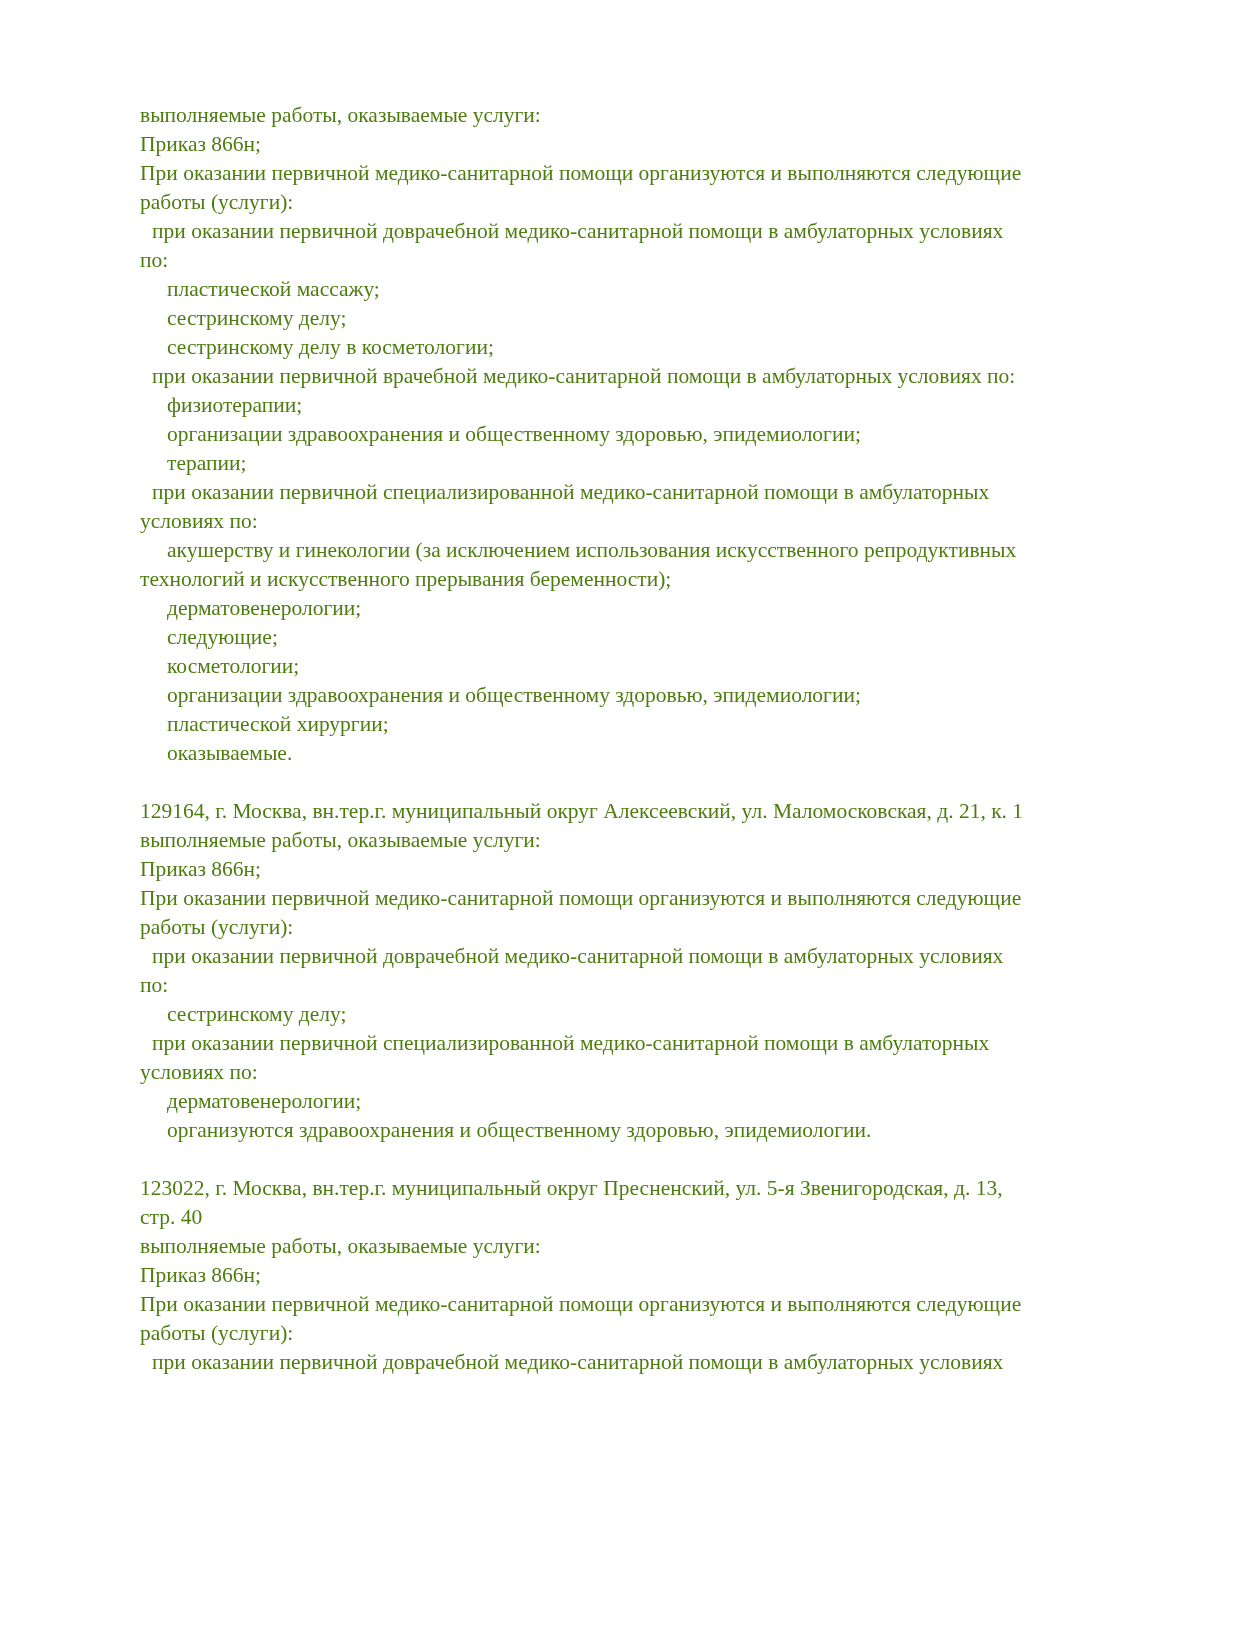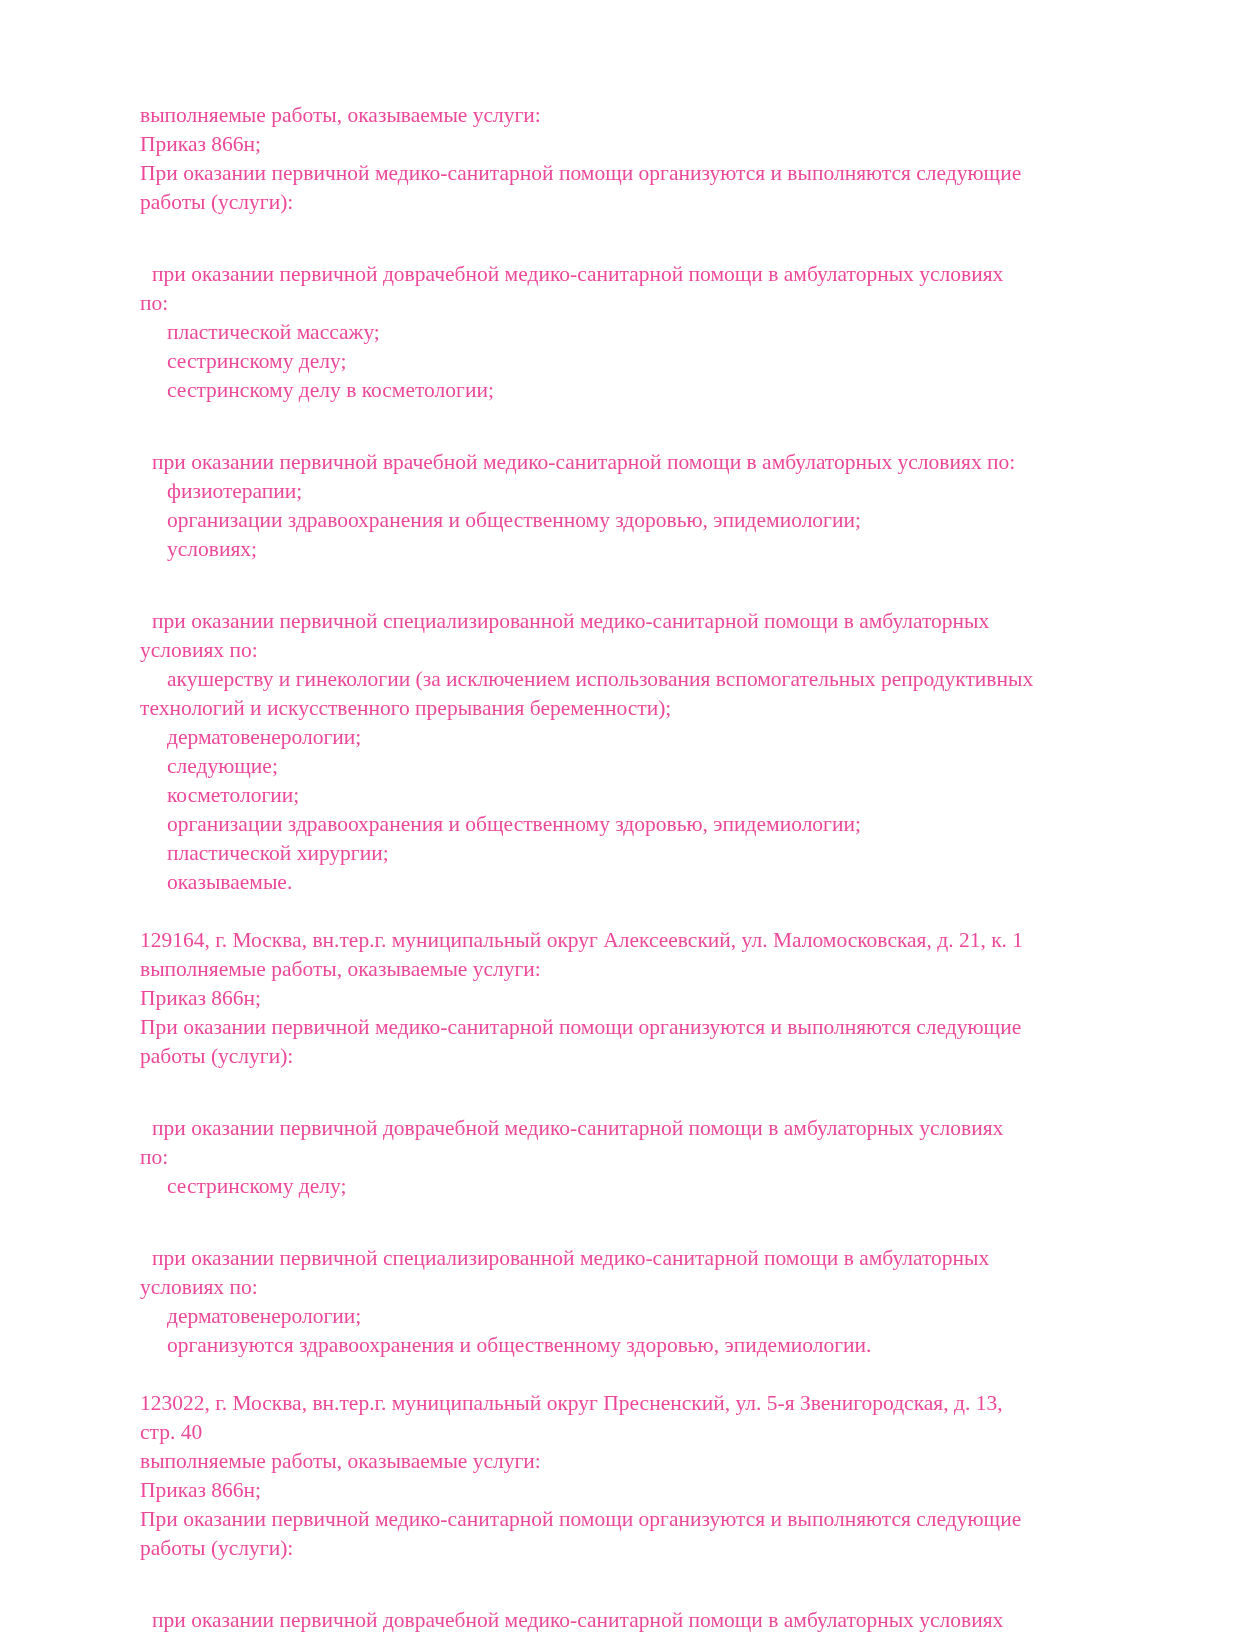--- a/index.html
+++ b/index.html
@@ -5,60 +5,60 @@
   html, body {
     margin: 0;
     padding: 0;
     background: #ffffff;
   }
   .page {
     position: relative;
     width: 1240px;
     height: 1650px;
     background: #ffffff;
-    color: #ec4899;
+    color: #4d7c0f;
     font-family: "Liberation Serif", "DejaVu Serif", serif;
     font-size: 21.5px;
     line-height: 29px;
     box-sizing: border-box;
     padding: 101px 76px 0 140px;
     overflow: hidden;
   }
   .doc-text {
     width: 100%;
   }
   .line {
     white-space: pre-wrap;
     min-height: 29px;
   }
   .indent-0 { padding-left: 0; }
-  .indent-1 { padding-left: 12px; margin-top: 43px; }
+  .indent-1 { padding-left: 12px; }
   .indent-2 { padding-left: 27px; }
 </style>
 </head>
 <body>
 
 <div class="page">
   <div class="doc-text">
       <div class="line indent-0">выполняемые работы, оказываемые услуги:</div>
       <div class="line indent-0">Приказ 866н;</div>
       <div class="line indent-0">При оказании первичной медико-санитарной помощи организуются и выполняются следующие</div>
       <div class="line indent-0">работы (услуги):</div>
       <div class="line indent-1">при оказании первичной доврачебной медико-санитарной помощи в амбулаторных условиях</div>
       <div class="line indent-0">по:</div>
       <div class="line indent-2">пластической массажу;</div>
       <div class="line indent-2">сестринскому делу;</div>
       <div class="line indent-2">сестринскому делу в косметологии;</div>
       <div class="line indent-1">при оказании первичной врачебной медико-санитарной помощи в амбулаторных условиях по:</div>
       <div class="line indent-2">физиотерапии;</div>
       <div class="line indent-2">организации здравоохранения и общественному здоровью, эпидемиологии;</div>
-      <div class="line indent-2">условиях;</div>
+      <div class="line indent-2">терапии;</div>
       <div class="line indent-1">при оказании первичной специализированной медико-санитарной помощи в амбулаторных</div>
       <div class="line indent-0">условиях по:</div>
-      <div class="line indent-2">акушерству и гинекологии (за исключением использования вспомогательных репродуктивных</div>
+      <div class="line indent-2">акушерству и гинекологии (за исключением использования искусственного репродуктивных</div>
       <div class="line indent-0">технологий и искусственного прерывания беременности);</div>
       <div class="line indent-2">дерматовенерологии;</div>
       <div class="line indent-2">следующие;</div>
       <div class="line indent-2">косметологии;</div>
       <div class="line indent-2">организации здравоохранения и общественному здоровью, эпидемиологии;</div>
       <div class="line indent-2">пластической хирургии;</div>
       <div class="line indent-2">оказываемые.</div>
       <div class="line indent-0">&nbsp;</div>
       <div class="line indent-0">129164, г. Москва, вн.тер.г. муниципальный округ Алексеевский, ул. Маломосковская, д. 21, к. 1</div>
       <div class="line indent-0">выполняемые работы, оказываемые услуги:</div>

